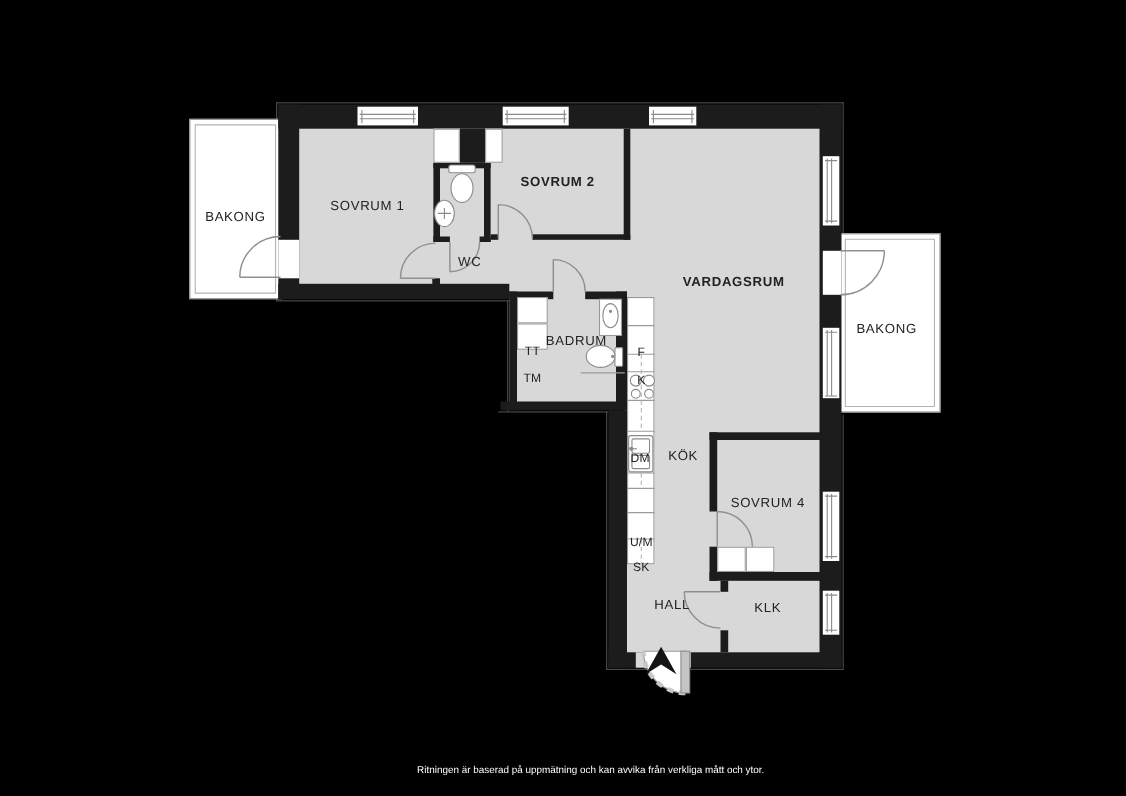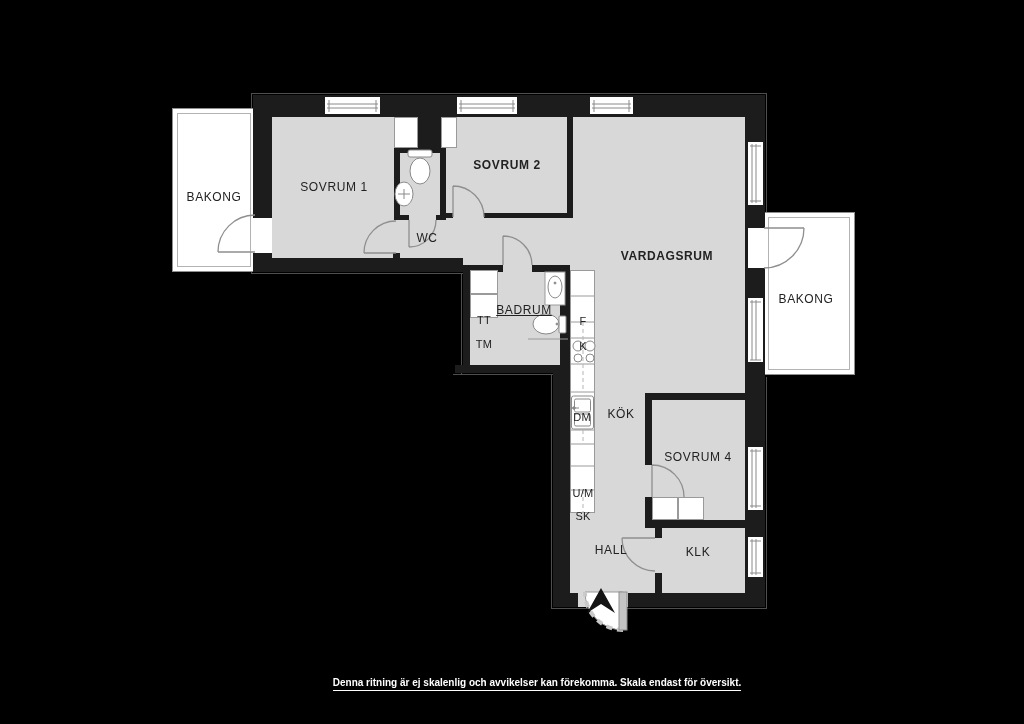--- a/index.html
+++ b/index.html
@@ -157,31 +157,32 @@
       </g>
     </g>
   </svg>
 
   <span class="lbl" style="left:214px;top:197px;">BAKONG</span>
   <span class="lbl" style="left:334px;top:187px;">SOVRUM 1</span>
   <span class="lbl" style="left:427px;top:194px;margin-top:44px;">WC</span>
   <span class="lbl" style="left:507px;top:165px;font-weight:bold;">SOVRUM 2</span>
   <span class="lbl" style="left:667px;top:256px;font-weight:bold;">VARDAGSRUM</span>
   <span class="lbl" style="left:806px;top:299px;">BAKONG</span>
-  <span class="lbl" style="left:524px;top:310px;text-decoration:underline;">BADRUM</span>
+  <span class="lbl" style="left:524px;top:310px;">BADRUM</span>
   <span class="lbl" style="left:621px;top:414px;">KÖK</span>
   <span class="lbl" style="left:698px;top:457px;">SOVRUM 4</span>
   <span class="lbl" style="left:611px;top:550px;">HALL</span>
   <span class="lbl" style="left:698px;top:552px;">KLK</span>
 
   <span class="lbl small" style="left:484px;top:282px;">TT</span>
   <span class="lbl small" style="left:484px;top:306px;">TM</span>
   <span class="lbl small" style="left:583px;top:283px;">F</span>
   <span class="lbl small" style="left:583px;top:308px;">K</span>
   <span class="lbl small" style="left:582px;top:379px;">DM</span>
   <span class="lbl small" style="left:583px;top:455px;">U/M</span>
   <span class="lbl small" style="left:583px;top:478px;">SK</span>
 
   <div id="footer">
-    <span class="l1">Denna ritning är ej skalenlig och avvikelser kan förekomma. Skala endast för översikt.</span><br>
+    <br>
+    <span class="l2">Ritningen är baserad på uppmätning och kan avvika från verkliga mått och ytor.</span>
   </div>
 
 </div>
 
 </body></html>

